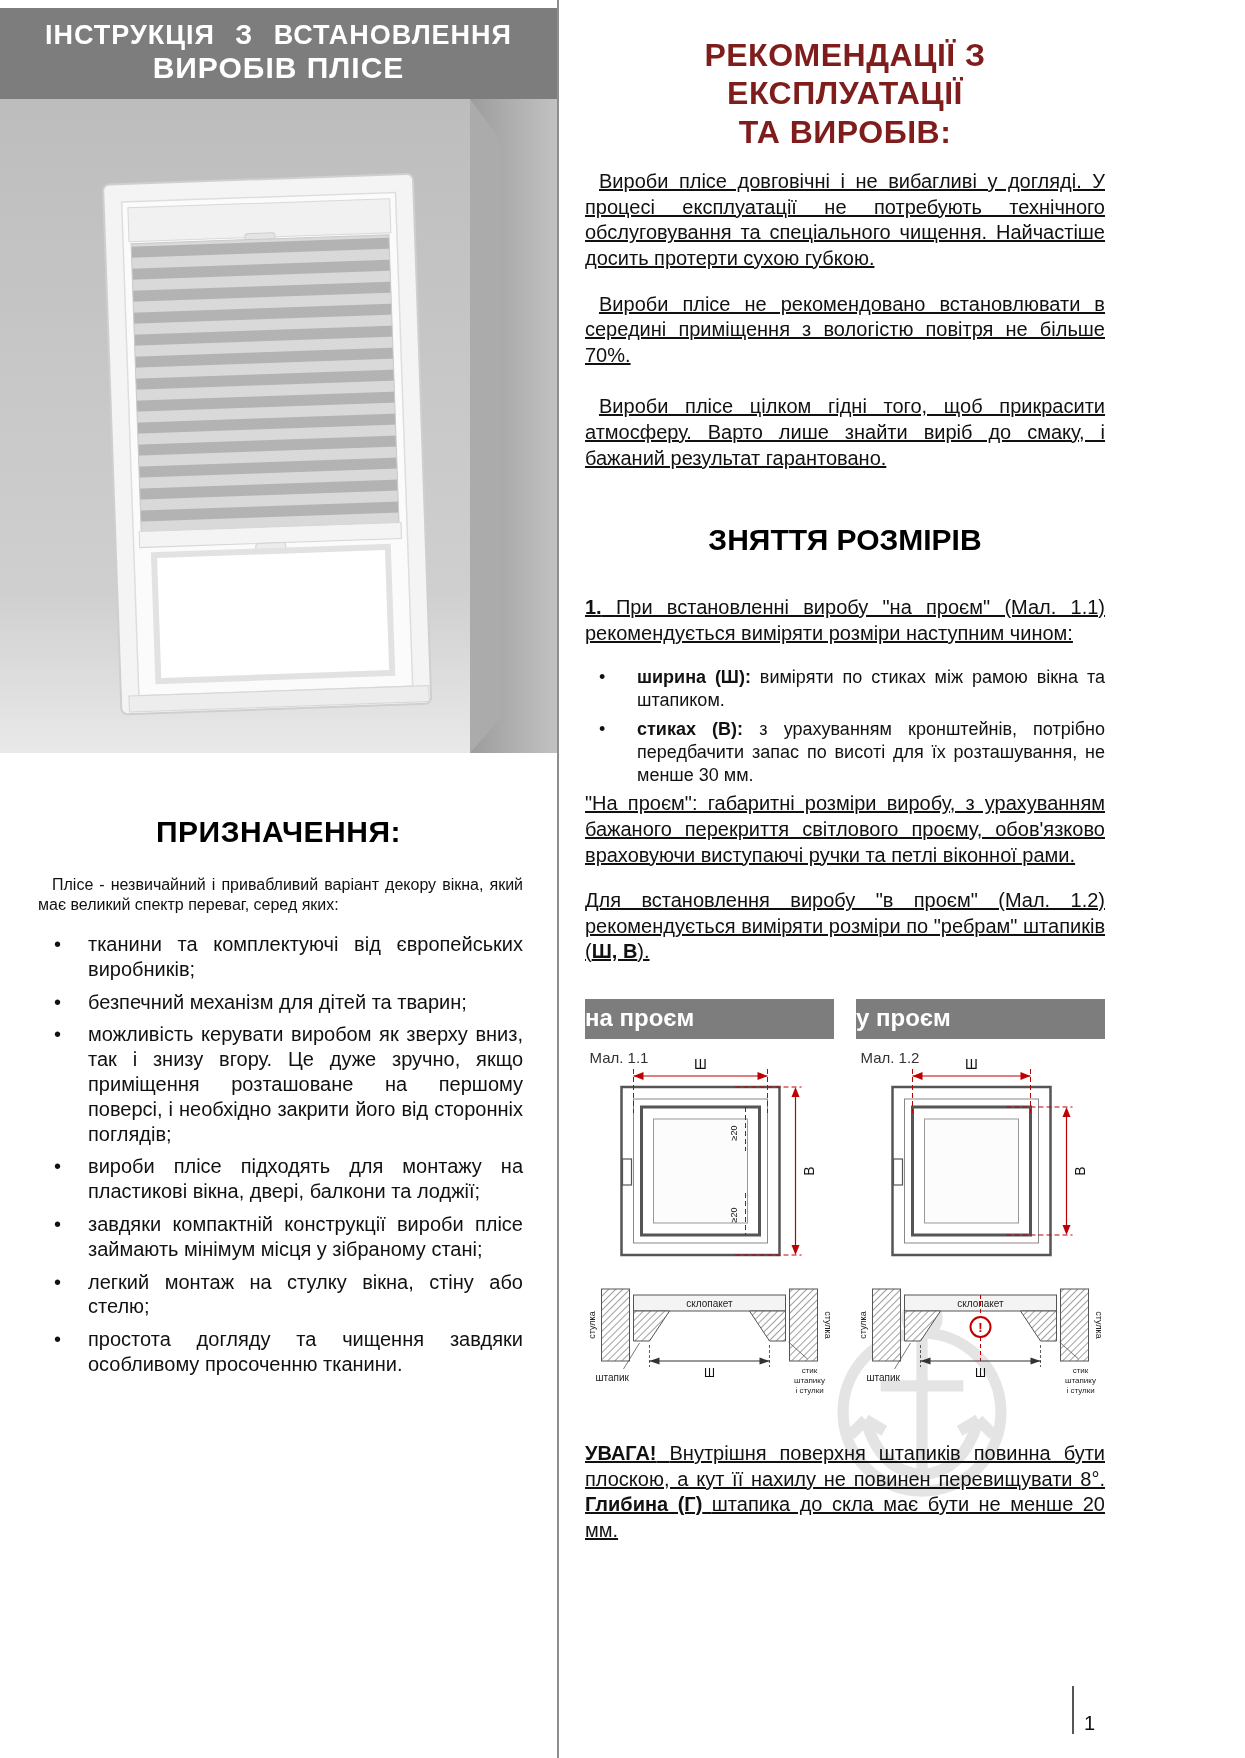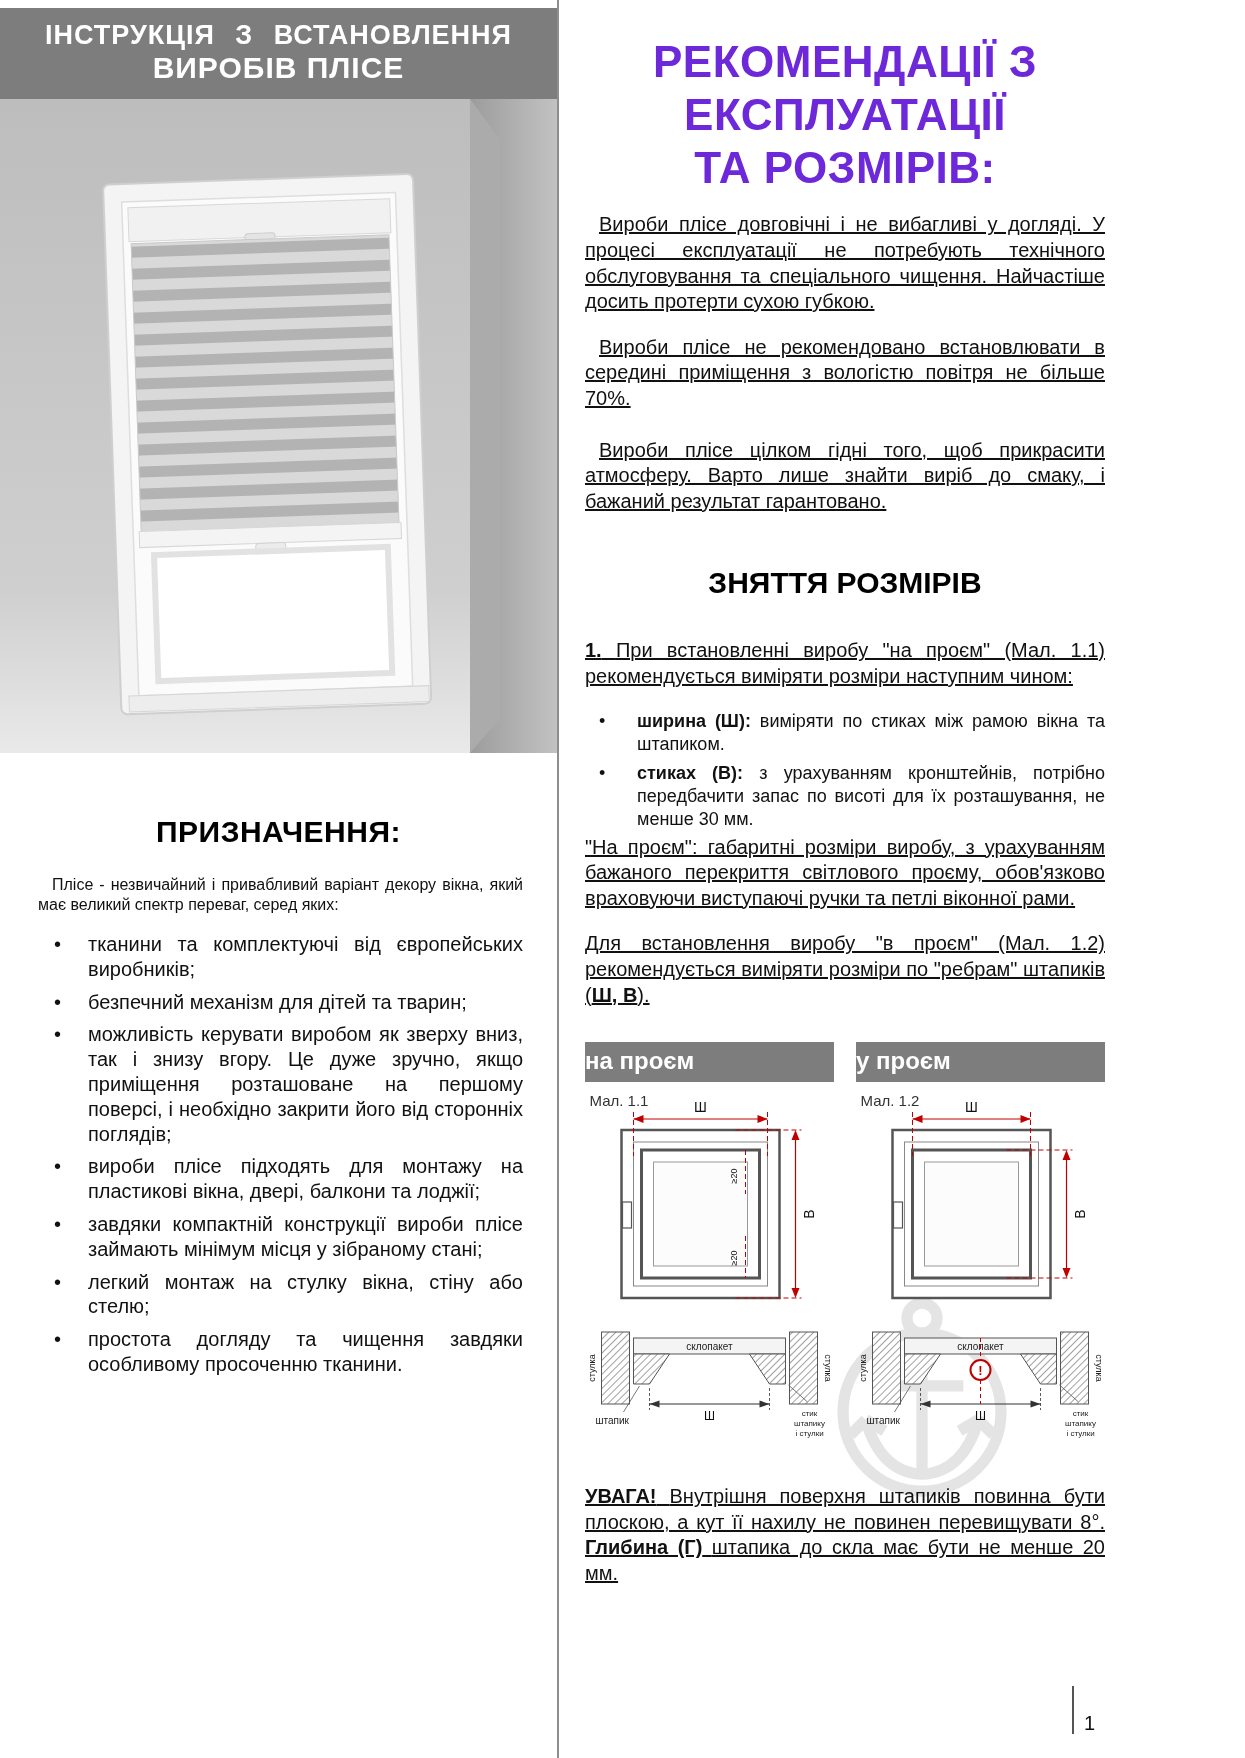--- a/index.html
+++ b/index.html
@@ -17,21 +17,21 @@
   .banner-l1{font-size:27px;letter-spacing:1px;word-spacing:12px;}
   .banner-l2{font-size:30px;letter-spacing:1px;}
   .illustration{display:block;width:557px;height:654px;}
   .purpose-title{margin:62px 0 0 0;text-align:center;font-size:30px;font-weight:bold;letter-spacing:.5px;color:#000;}
   .intro{margin:26px 34px 0 38px;font-size:16px;line-height:1.28;text-align:justify;text-indent:14px;}
   .bullets{margin:16px 34px 0 38px;list-style:none;padding:0;}
   .bullets li{position:relative;padding-left:50px;font-size:20px;line-height:1.24;text-align:justify;margin-bottom:8px;}
   .bullets li::before{content:"\2022";position:absolute;left:16px;top:0;}
 
   .col-right{position:absolute;left:585px;top:0;width:520px;z-index:1;padding-top:36px;}
-  .care-title{margin:0;text-align:center;font-size:44px;line-height:1.2;font-weight:bold;color:#6d28d9;letter-spacing:.5px;}
+  .care-title{margin:0;text-align:center;font-size:32px;line-height:1.2;font-weight:bold;color:#7f1d1d;letter-spacing:.5px;}
   .para{font-size:20px;line-height:1.28;text-align:justify;text-decoration:underline;}
   .p-ind{text-indent:14px;}
   .p1{margin-top:18px;}
   .p2{margin-top:2px;}
   .p3{margin-top:26px;}
   .measure-title{margin:52px 0 0 0;text-align:center;font-size:30px;font-weight:bold;color:#000;}
   .step{margin-top:38px;}
   .m-b{position:relative;padding-left:52px;font-size:18px;line-height:1.28;text-align:justify;margin-top:6px;}
   .m-b::before{content:"\2022";position:absolute;left:14px;}
   .p-na{margin-top:4px;}
@@ -137,21 +137,21 @@
       <li>вироби плісе підходять для монтажу на пластикові вікна, двері, балкони та лоджії;</li>
       <li>завдяки компактній конструкції вироби плісе займають мінімум місця у зібраному стані;</li>
       <li>легкий монтаж на стулку вікна, стіну або стелю;</li>
       <li>простота догляду та чищення завдяки особливому просоченню тканини.</li>
     </ul>
   </div>
 
   <div class="col-right">
     <h1 class="care-title">
       <span>РЕКОМЕНДАЦІЇ З ЕКСПЛУАТАЦІЇ</span><br>
-      <span>ТА РОЗМІРІВ:</span>
+      <span>ТА ВИРОБІВ:</span>
     </h1>
     <p class="para p-ind p1">Вироби плісе довговічні і не вибагливі у догляді. У процесі експлуатації не потребують технічного обслуговування та спеціального чищення. Найчастіше досить протерти сухою губкою.</p>
     <p class="para p-ind p2">Вироби плісе не рекомендовано встановлювати в середині приміщення з вологістю повітря не більше 70%.</p>
     <p class="para p-ind p3">Вироби плісе цілком гідні того, щоб прикрасити атмосферу. Варто лише знайти виріб до смаку, і бажаний результат гарантовано.</p>
 
     <h2 class="measure-title">ЗНЯТТЯ РОЗМІРІВ</h2>
     <p class="para step"><b>1.</b> <span>При встановленні виробу "на проєм" (Мал. 1.1) рекомендується виміряти розміри наступним чином:</span></p>
 
     <div class="m-b"><b>ширина (Ш):</b> <span>виміряти по стиках між рамою вікна та штапиком.</span></div>
     <div class="m-b"><b>стиках (В):</b> <span>з урахуванням кронштейнів, потрібно передбачити запас по висоті для їх розташування, не менше 30 мм.</span></div>

